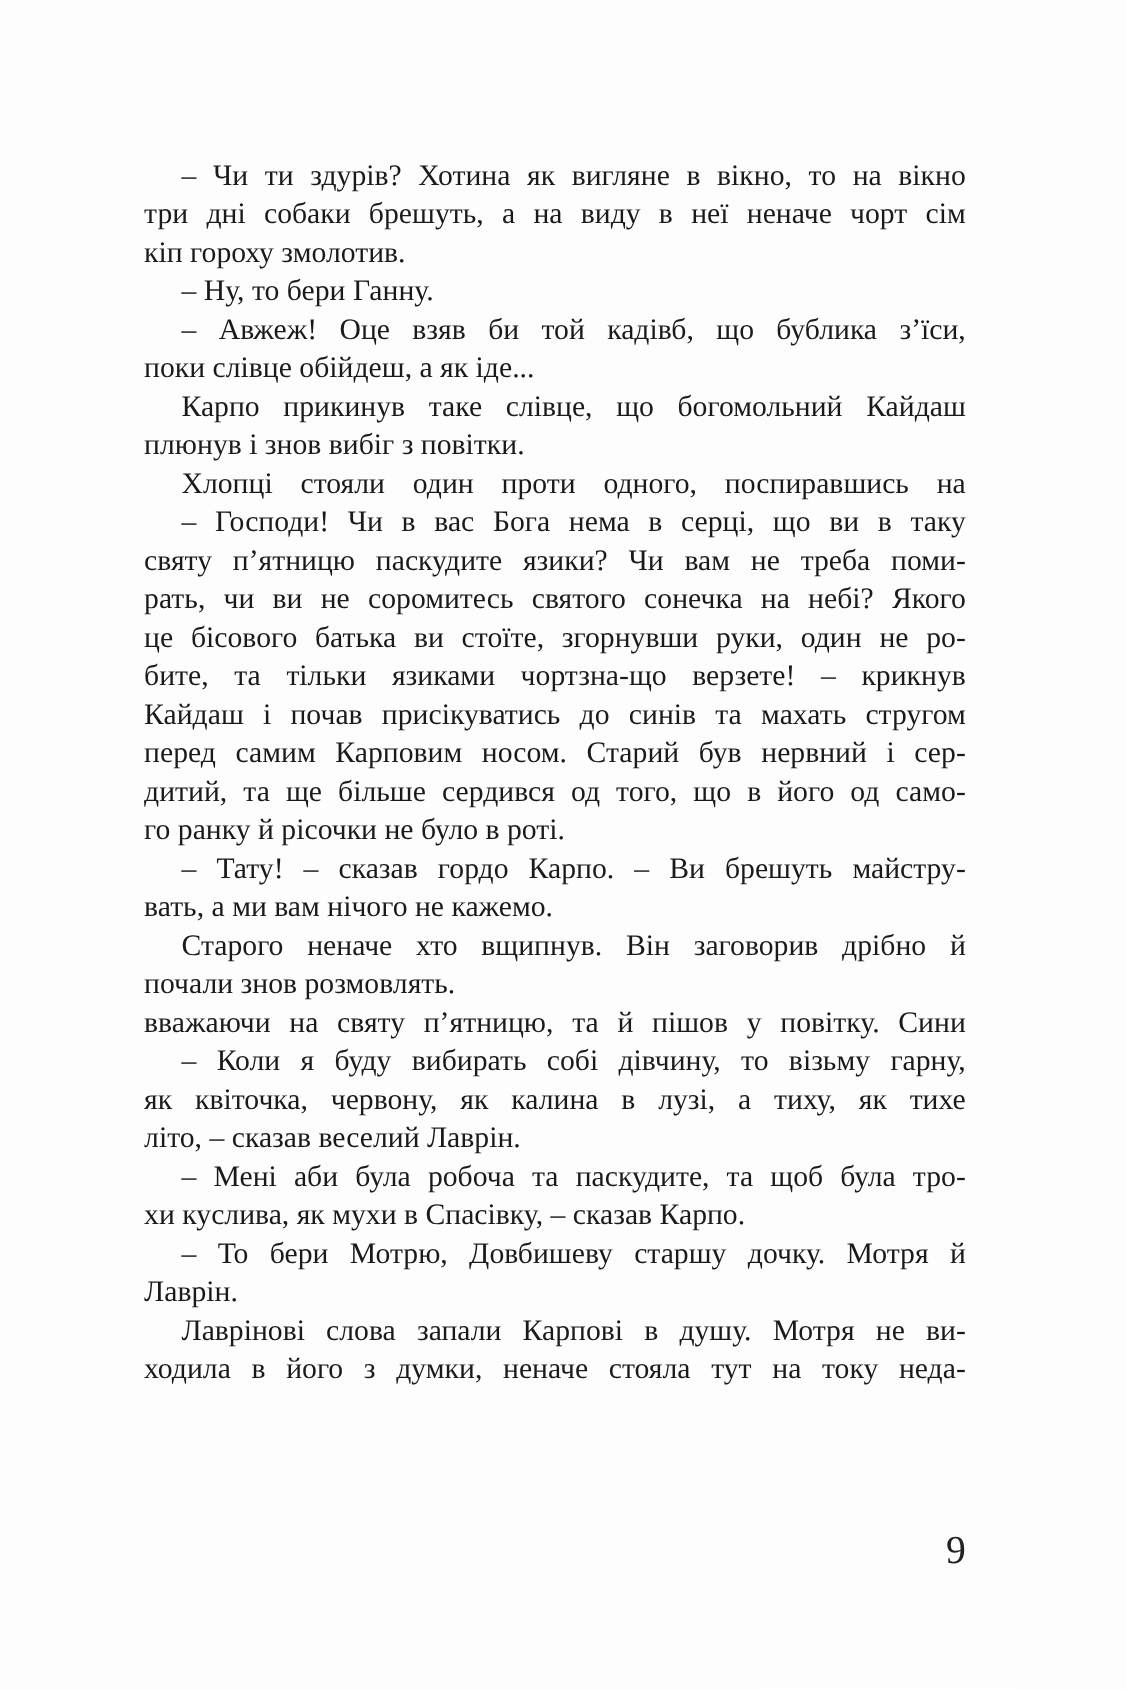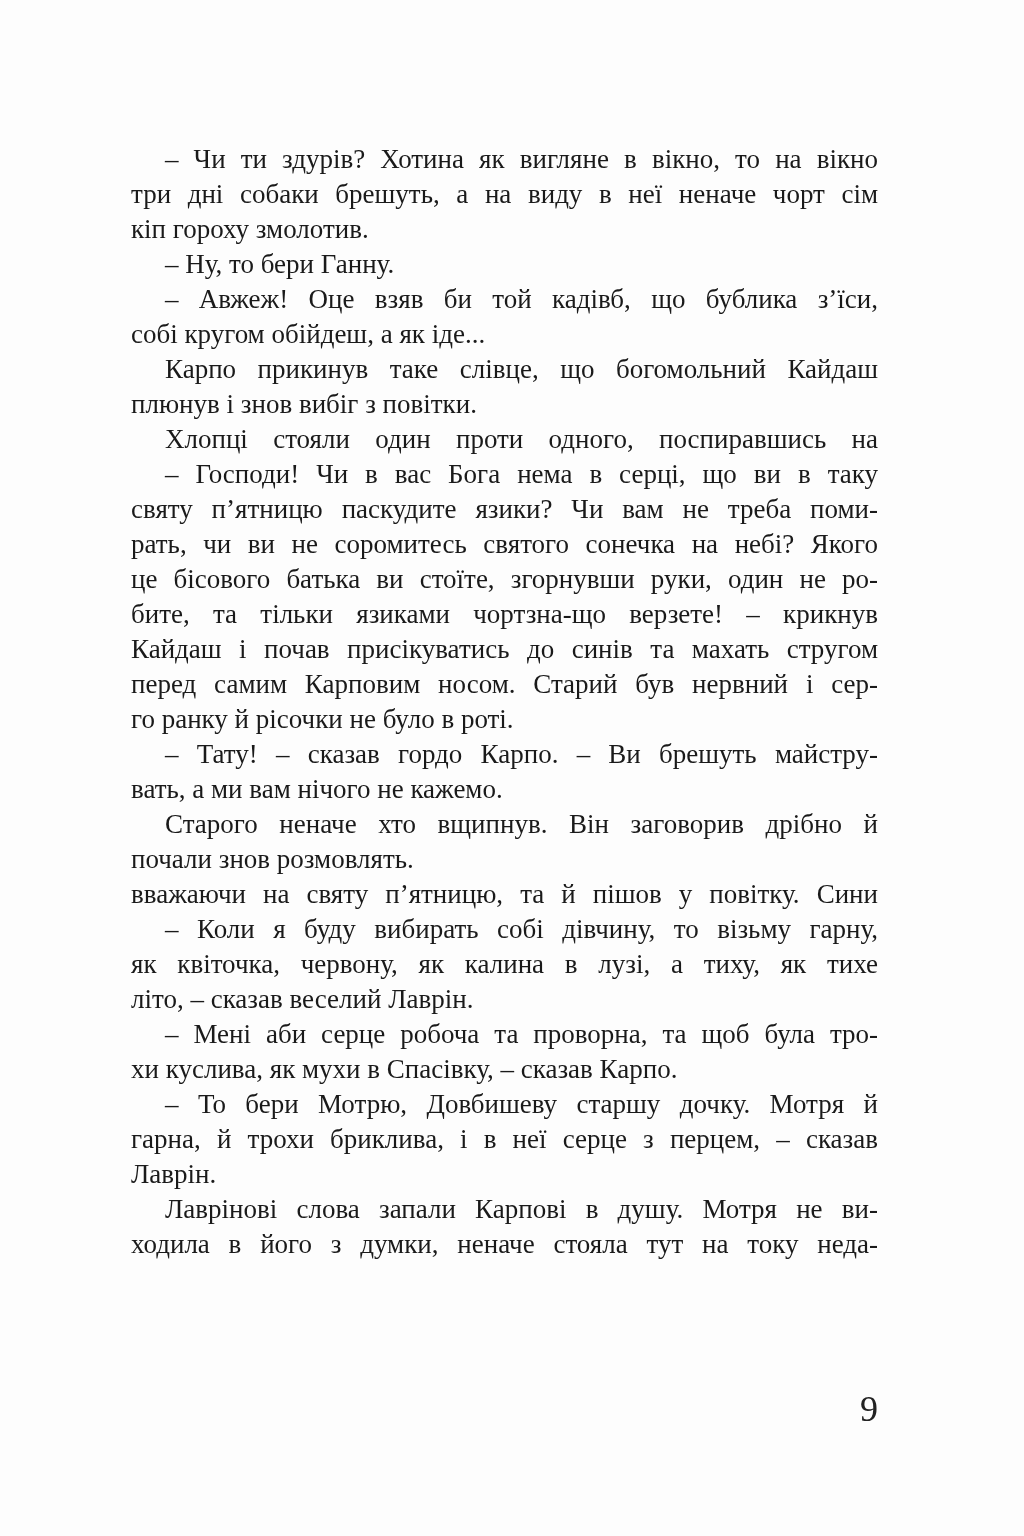--- a/index.html
+++ b/index.html
@@ -52,42 +52,42 @@
 </head>
 <body>
 
 <div class="page">
   <div class="text-block">
       <div class="line first just">– Чи ти здурів? Хотина як вигляне в вікно, то на вікно</div>
       <div class="line just">три дні собаки брешуть, а на виду в неї неначе чорт сім</div>
       <div class="line">кіп гороху змолотив.</div>
       <div class="line first">– Ну, то бери Ганну.</div>
       <div class="line first just">– Авжеж! Оце взяв би той кадівб, що бублика з’їси,</div>
-      <div class="line">собі кругом обійдеш, а як іде...</div>
+      <div class="line">поки слівце обійдеш, а як іде...</div>
       <div class="line first just">Карпо прикинув таке слівце, що богомольний Кайдаш</div>
       <div class="line">плюнув і знов вибіг з повітки.</div>
       <div class="line first just">Хлопці стояли один проти одного, поспиравшись на</div>
       <div class="line first just">– Господи! Чи в вас Бога нема в серці, що ви в таку</div>
       <div class="line just">святу п’ятницю паскудите язики? Чи вам не треба поми-</div>
       <div class="line just">рать, чи ви не соромитесь святого сонечка на небі? Якого</div>
       <div class="line just">це бісового батька ви стоїте, згорнувши руки, один не ро-</div>
       <div class="line just">бите, та тільки язиками чортзна-що верзете! – крикнув</div>
       <div class="line just">Кайдаш і почав присікуватись до синів та махать стругом</div>
       <div class="line just">перед самим Карповим носом. Старий був нервний і сер-</div>
+      <div class="line just">дитий, та ще більше сердився од того, що в його од само-</div>
       <div class="line">го ранку й рісочки не було в роті.</div>
       <div class="line first just">– Тату! – сказав гордо Карпо. – Ви брешуть майстру-</div>
       <div class="line">вать, а ми вам нічого не кажемо.</div>
       <div class="line first just">Старого неначе хто вщипнув. Він заговорив дрібно й</div>
       <div class="line">почали знов розмовлять.</div>
       <div class="line just">вважаючи на святу п’ятницю, та й пішов у повітку. Сини</div>
       <div class="line first just">– Коли я буду вибирать собі дівчину, то візьму гарну,</div>
       <div class="line just">як квіточка, червону, як калина в лузі, а тиху, як тихе</div>
       <div class="line">літо, – сказав веселий Лаврін.</div>
-      <div class="line first just">– Мені аби серце робоча та проворна, та щоб була тро-</div>
+      <div class="line first just">– Мені аби була робоча та паскудите, та щоб була тро-</div>
       <div class="line">хи куслива, як мухи в Спасівку, – сказав Карпо.</div>
       <div class="line first just">– То бери Мотрю, Довбишеву старшу дочку. Мотря й</div>
-      <div class="line just">гарна, й трохи бриклива, і в неї серце з перцем, – сказав</div>
       <div class="line">Лаврін.</div>
       <div class="line first just">Лаврінові слова запали Карпові в душу. Мотря не ви-</div>
       <div class="line just">ходила в його з думки, неначе стояла тут на току неда-</div>
     </div>
   <div class="page-number">9</div>
 </div>
 
 </body></html>

